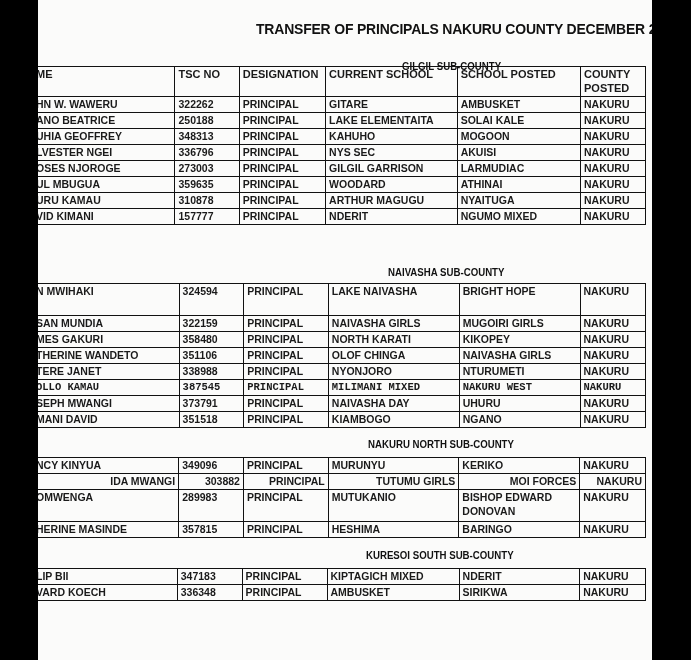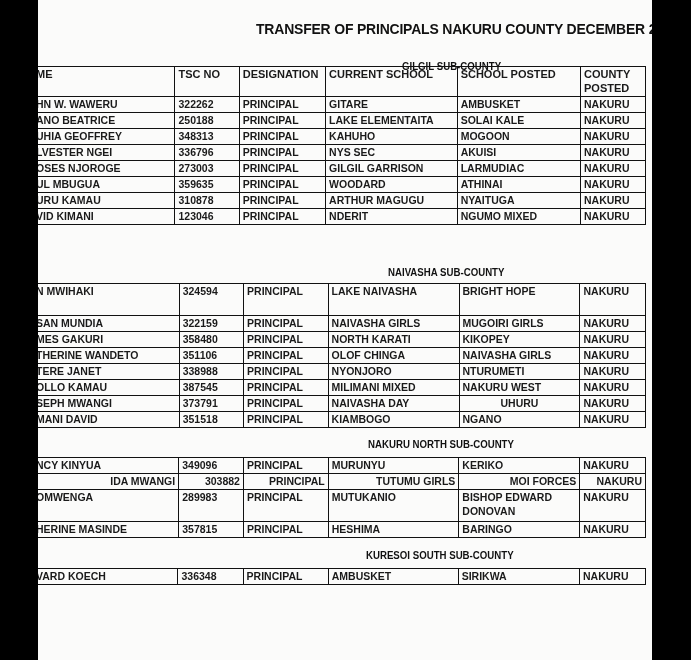--- a/index.html
+++ b/index.html
@@ -82,21 +82,21 @@
         <tr style="height: 16px;">
           <td class="c0">URU KAMAU</td>
           <td class="c1">310878</td>
           <td class="c2">PRINCIPAL</td>
           <td class="c3">ARTHUR MAGUGU</td>
           <td class="c4" style="white-space: normal;">NYAITUGA</td>
           <td class="c5">NAKURU</td>
         </tr>
         <tr style="height: 16px;">
           <td class="c0">VID KIMANI</td>
-          <td class="c1">123046</td>
+          <td class="c1">157777</td>
           <td class="c2">PRINCIPAL</td>
           <td class="c3">NDERIT</td>
           <td class="c4" style="white-space: normal;">NGUMO MIXED</td>
           <td class="c5">NAKURU</td>
         </tr>
       </tbody>
   </table>
 
   <div class="sec" style="left:350px;top:266px">NAIVASHA SUB-COUNTY</div>
   <table style="left:-6px;top:283px">
@@ -134,34 +134,34 @@
           <td class="c5">NAKURU</td>
         </tr>
         <tr style="height: 16px;">
           <td class="c0">TERE JANET</td>
           <td class="c1">338988</td>
           <td class="c2">PRINCIPAL</td>
           <td class="c3">NYONJORO</td>
           <td class="c4" style="white-space: normal;">NTURUMETI</td>
           <td class="c5">NAKURU</td>
         </tr>
-        <tr style="height: 16px;">
+        <tr style="height: 16px; font-family: Liberation Mono, monospace;">
           <td class="c0">OLLO KAMAU</td>
           <td class="c1">387545</td>
           <td class="c2">PRINCIPAL</td>
           <td class="c3">MILIMANI MIXED</td>
           <td class="c4" style="white-space: normal;">NAKURU WEST</td>
           <td class="c5">NAKURU</td>
         </tr>
         <tr style="height: 16px;">
           <td class="c0">SEPH MWANGI</td>
           <td class="c1">373791</td>
           <td class="c2">PRINCIPAL</td>
           <td class="c3">NAIVASHA DAY</td>
-          <td class="c4" style="white-space: normal; text-align: center;">UHURU</td>
+          <td class="c4" style="white-space: normal;">UHURU</td>
           <td class="c5">NAKURU</td>
         </tr>
         <tr style="height: 16px;">
           <td class="c0">MANI DAVID</td>
           <td class="c1">351518</td>
           <td class="c2">PRINCIPAL</td>
           <td class="c3">KIAMBOGO</td>
           <td class="c4" style="white-space: normal; margin-top: 20px;">NGANO</td>
           <td class="c5">NAKURU</td>
         </tr>
@@ -202,20 +202,28 @@
           <td class="c3">HESHIMA</td>
           <td class="c4" style="white-space: normal;">BARINGO</td>
           <td class="c5">NAKURU</td>
         </tr>
       </tbody>
     </table>
 
   <div class="sec" style="left:328px;top:549px">KURESOI SOUTH SUB-COUNTY</div>
   <table style="left:-6px;top:568px">
       <tbody id="tb3">
+        <tr style="height: 16px;">
+          <td class="c0">LIP BII</td>
+          <td class="c1">347183</td>
+          <td class="c2">PRINCIPAL</td>
+          <td class="c3">KIPTAGICH MIXED</td>
+          <td class="c4" style="white-space: normal;">NDERIT</td>
+          <td class="c5">NAKURU</td>
+        </tr>
         <tr style="height: 16px; margin-left: 32px;">
           <td class="c0">VARD KOECH</td>
           <td class="c1">336348</td>
           <td class="c2">PRINCIPAL</td>
           <td class="c3">AMBUSKET</td>
           <td class="c4" style="white-space: normal;">SIRIKWA</td>
           <td class="c5">NAKURU</td>
         </tr>
       </tbody>
     </table>

